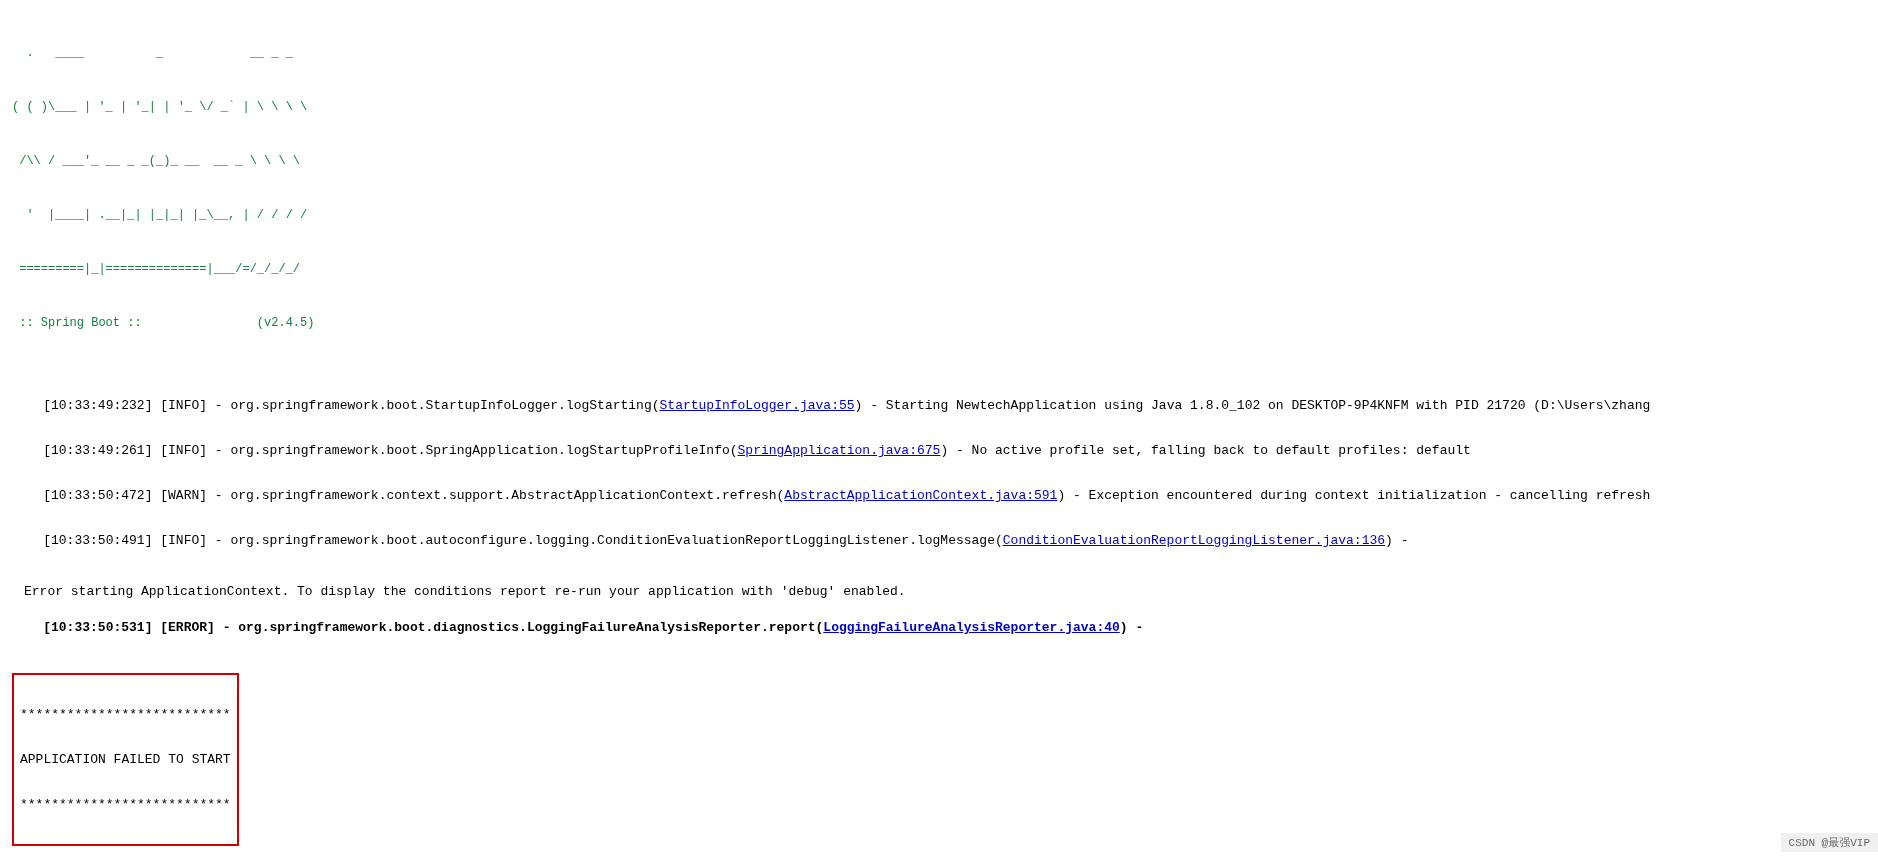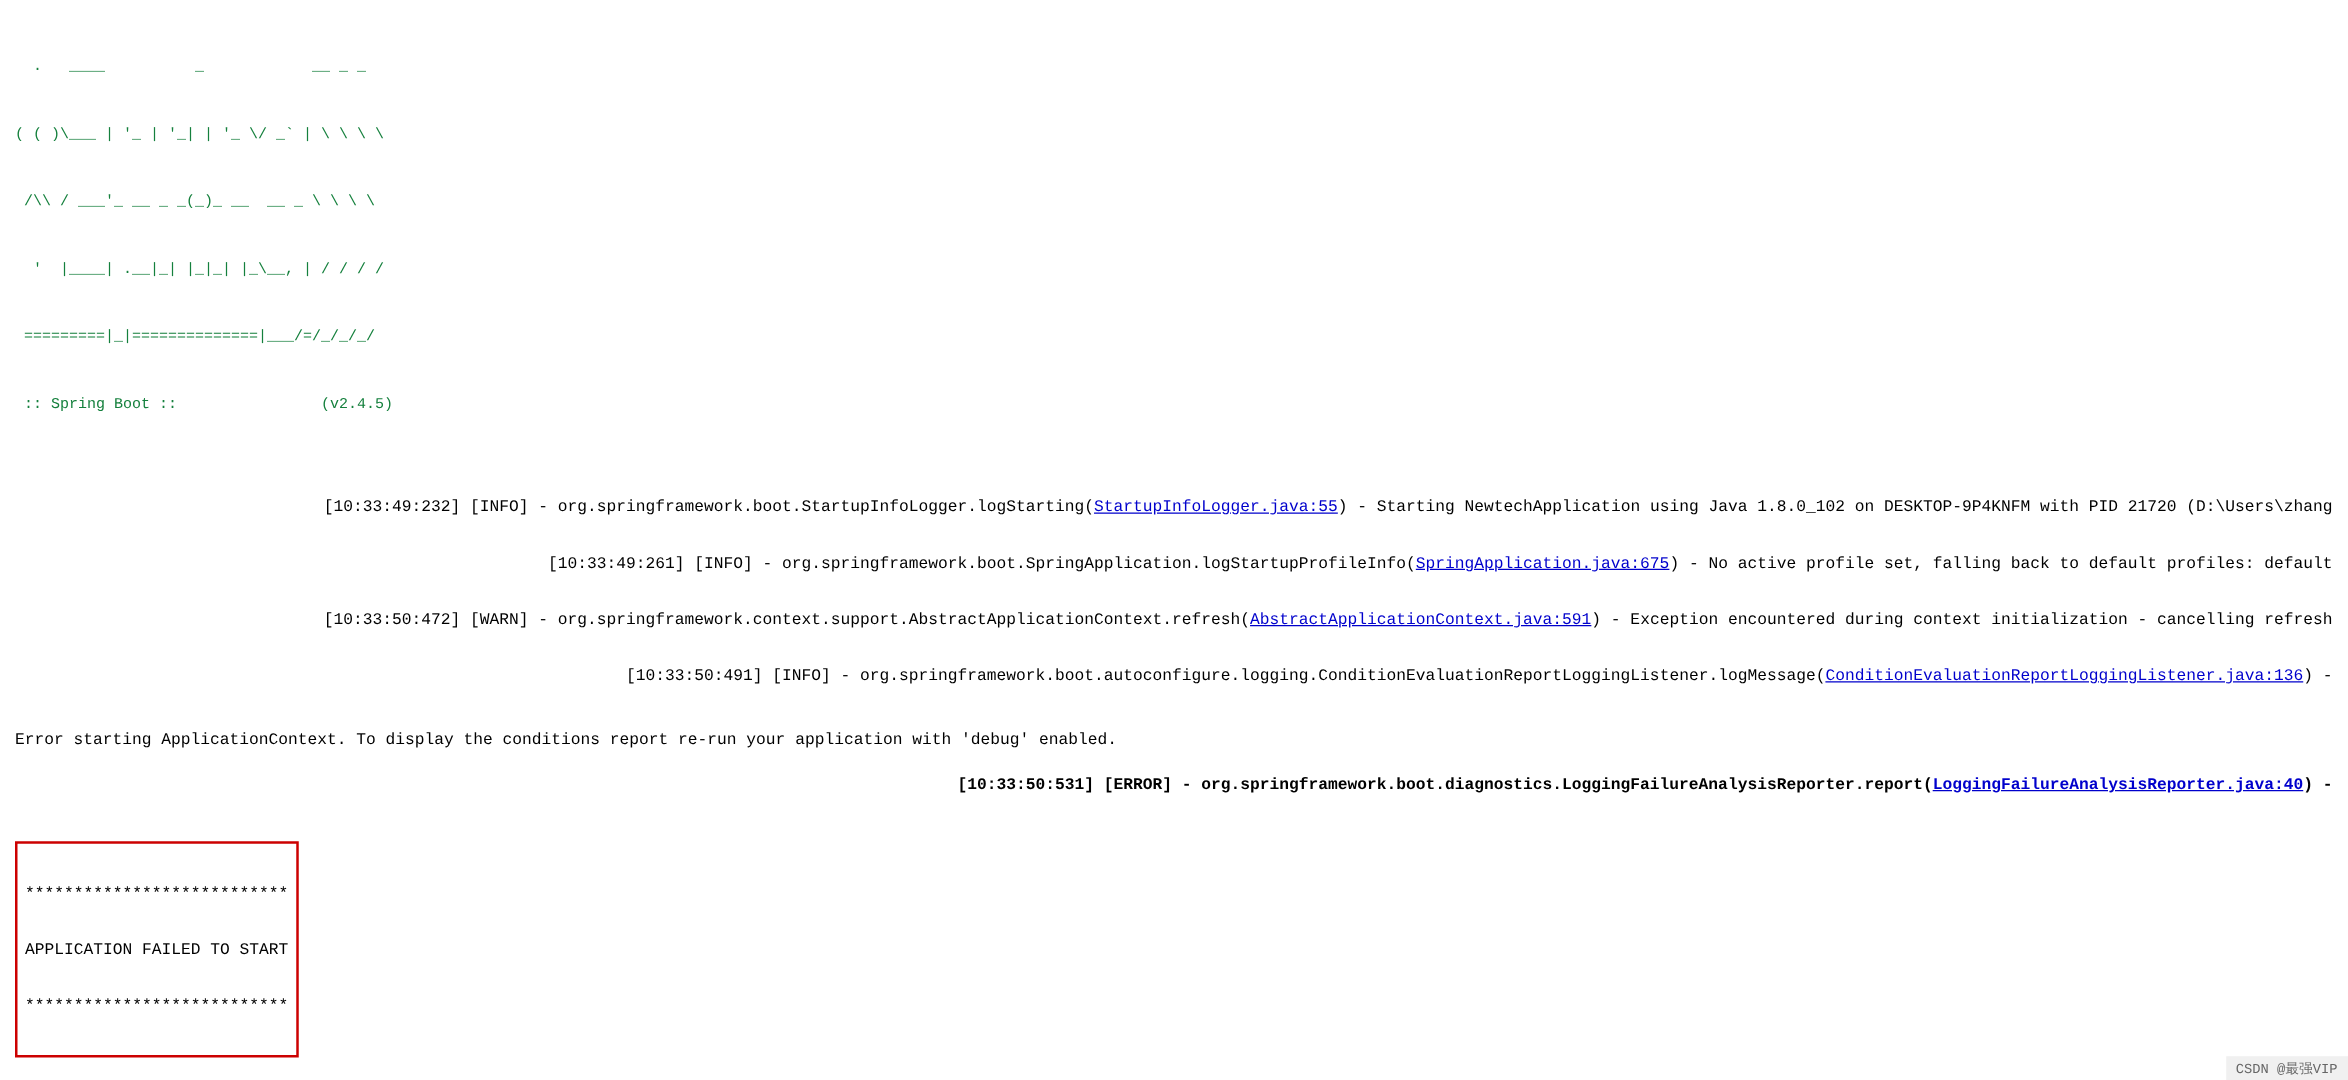--- a/index.html
+++ b/index.html
@@ -19,43 +19,42 @@
       white-space: pre;
       line-height: 1.5;
     }
     .spring-art {
       color: #15803d;
       font-size: 12px;
     }
     .log-line {
       white-space: pre-wrap;
       word-break: break-all;
-      text-align: right;
     }
     .log-info { color: #000; }
     .log-warn { color: #000; }
     .log-error { color: #000; font-weight: bold; }
     a.log-link {
       color: #0000cc;
       text-decoration: underline;
     }
     .error-box {
       border: 2px solid #cc0000;
       display: inline-block;
       padding: 2px 6px;
       margin: 8px 0;
       white-space: pre;
     }
     .section-text {
-      margin: 6px 0;
+      margin: 6px 12px;
       white-space: pre-wrap;
     }
     .bottom-bar {
       position: fixed;
-      bottom: 0;
+      bottom: 12px;
       right: 0;
       background: #f0f0f0;
       padding: 2px 8px;
       font-size: 11px;
       color: #666;
     }
   </style>
 </head>
 <body>
 

